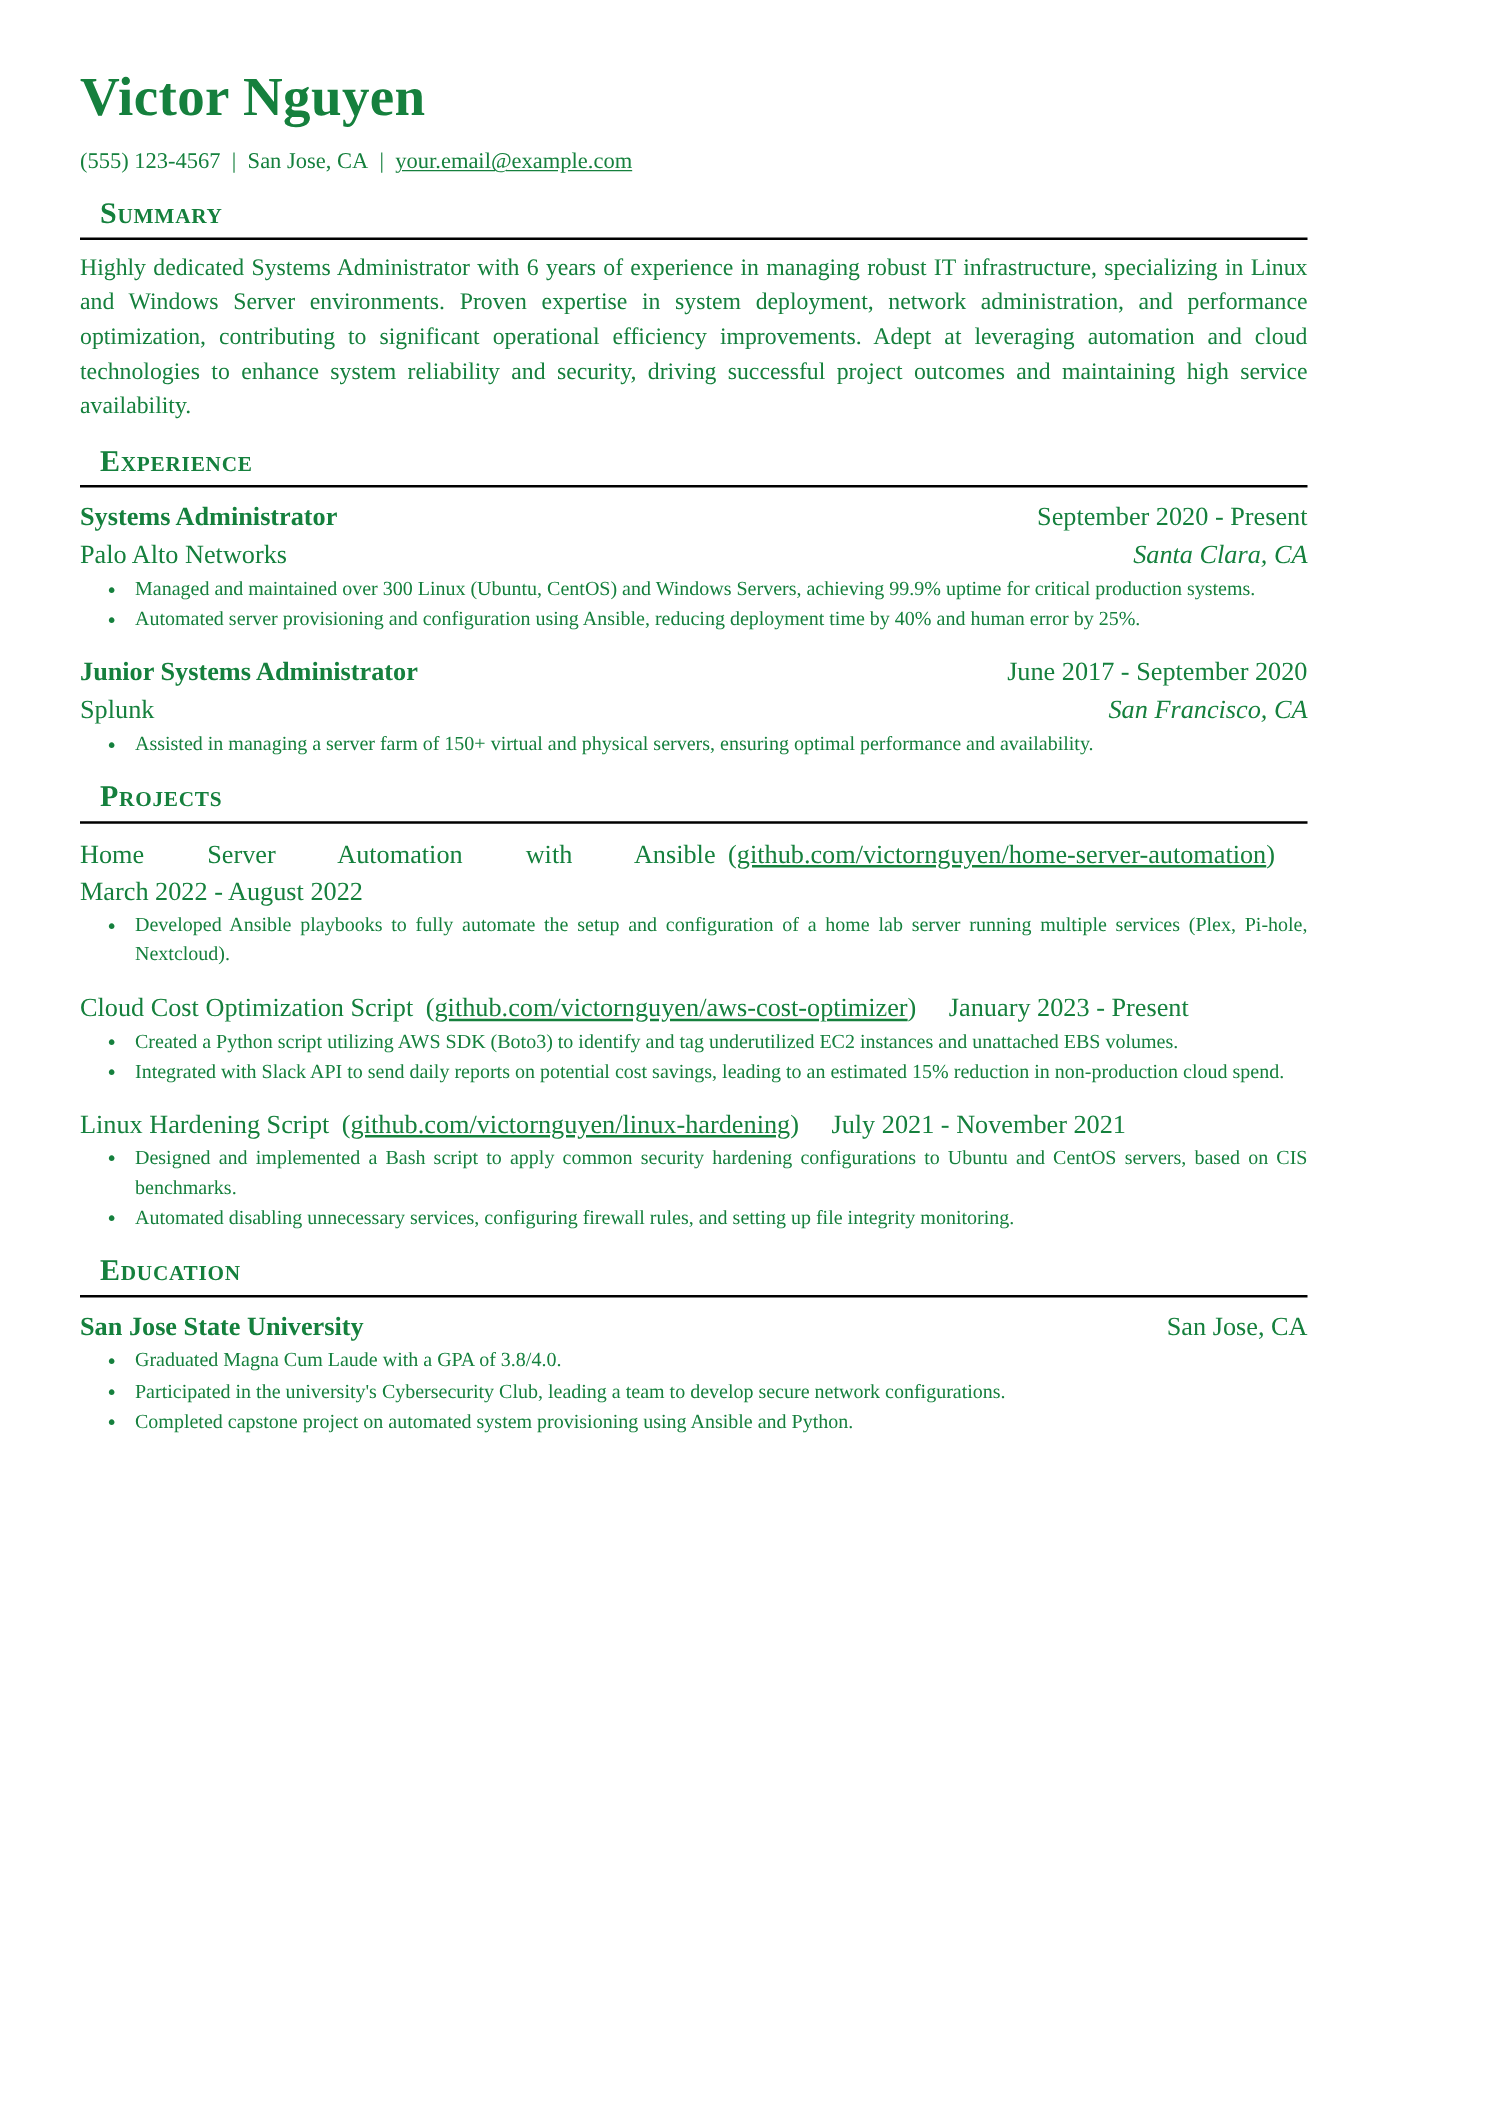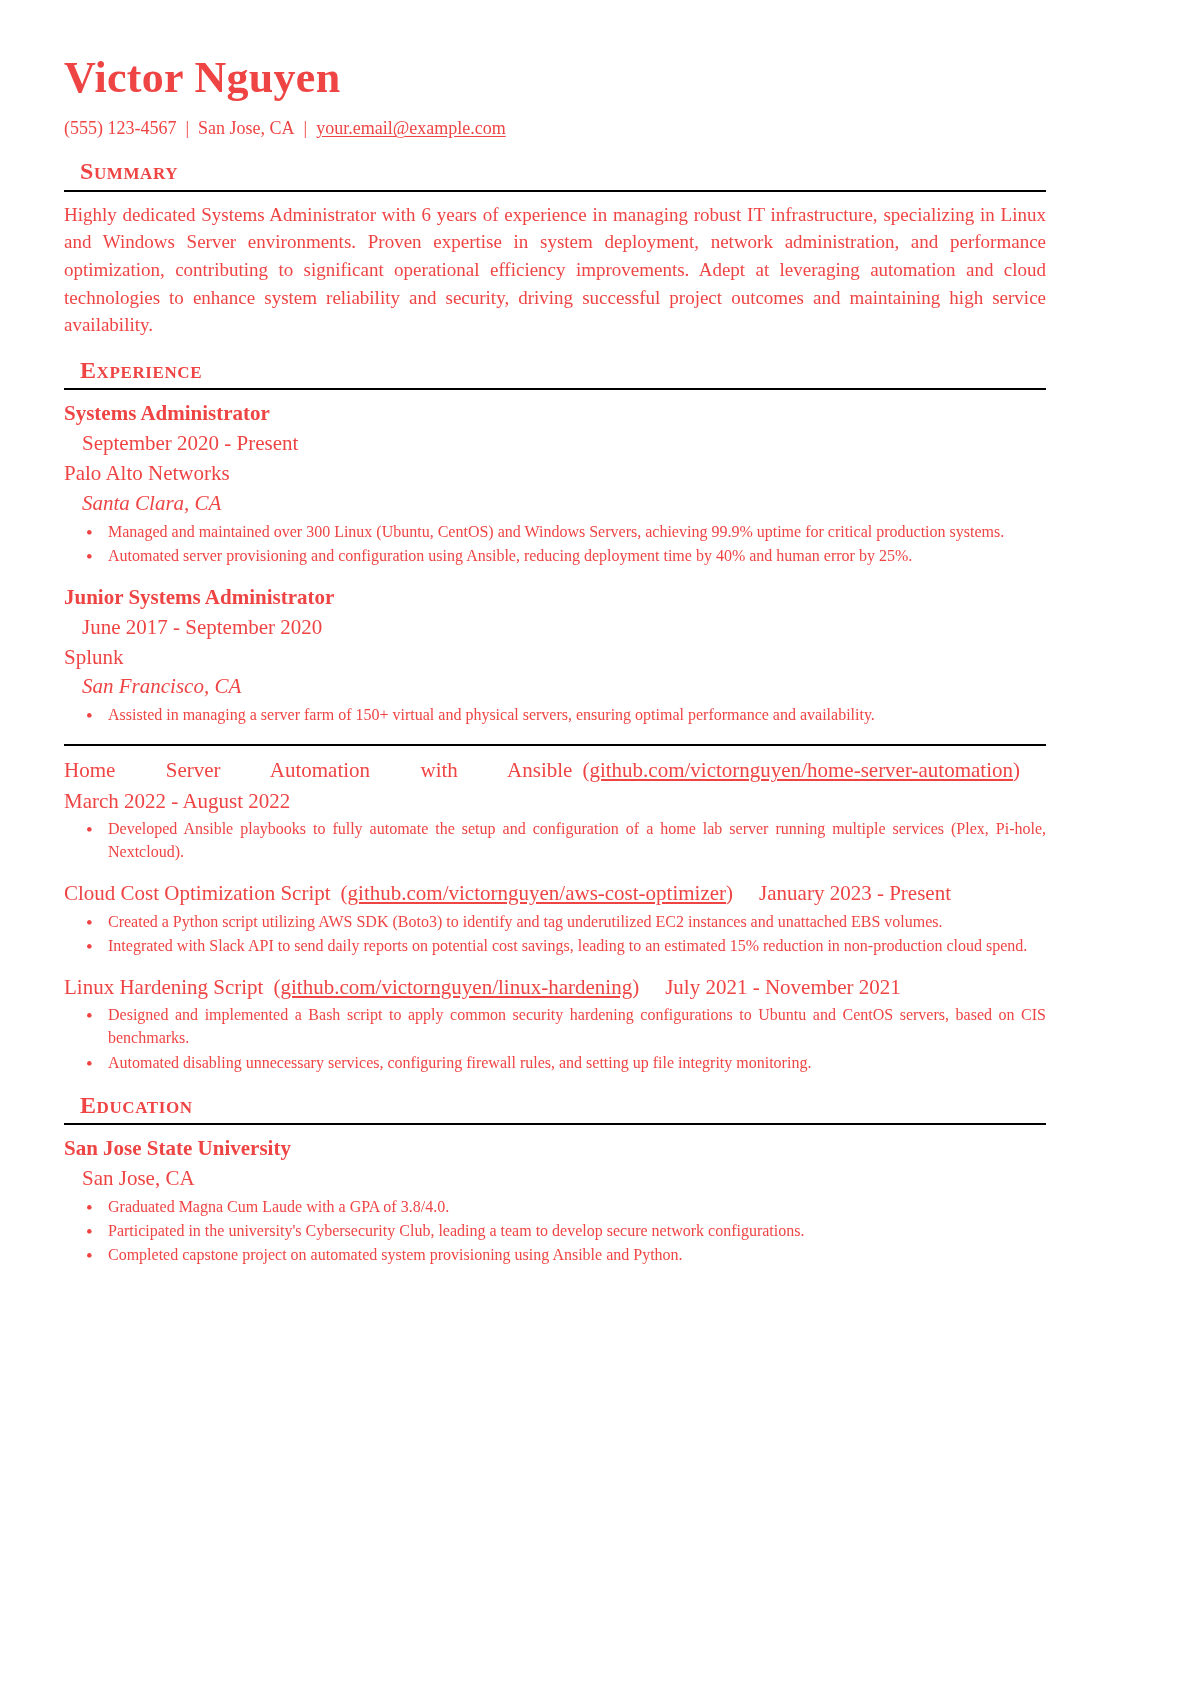--- a/index.html
+++ b/index.html
@@ -8,21 +8,21 @@
     background: #ffffff;
   }
   .page {
     width: 1190px;
     height: 1683px;
     background: #ffffff;
     position: relative;
     box-sizing: border-box;
     padding: 42px 64px 40px 64px;
     font-family: "Liberation Serif", "DejaVu Serif", serif;
-    color: #ef4444;
+    color: #15803d;
     overflow: hidden;
   }
   .sheet { width: 982px; }
 
   
   .name {
     font-size: 44px;
     font-weight: bold;
     letter-spacing: 0.3px;
     line-height: 1.1;
@@ -67,21 +67,20 @@
 
   
   .entry { margin-top: 4px; }
   .entry + .entry { margin-top: 16px; }
   .row {
     display: flex;
     align-items: baseline;
     justify-content: space-between;
     font-size: 21px;
     line-height: 1.42;
-    flex-direction: column;
   }
   .row .left  { text-align: left; }
   .row .right { text-align: left; white-space: nowrap; padding-left: 18px; }
   .b  { font-weight: bold; }
   .it { font-style: italic; }
 
   
   ul.bul {
     margin: 1px 0 0 0;
     padding: 0 0 0 44px;
@@ -174,20 +173,21 @@
           </div>
           <ul class="bul">
             <li>Assisted in managing a server farm of 150+ virtual and physical servers, ensuring optimal performance and availability.</li>
           </ul>
         </div>
 
       </div>
     </div>
 
     <div class="section">
+      <div class="sec-title">Projects</div>
       <div class="rule"></div>
       <div class="sec-body">
 
         <div class="proj">
           <div class="proj-head">
             <span class="ptitle">Home Server Automation with Ansible</span><span class="gap-s"></span>(<span class="plink">github.com/victornguyen/home-server-automation</span>)<span class="gap-m"></span><span class="pdate">March 2022 - August 2022</span>
           </div>
           <ul class="bul">
             <li>Developed Ansible playbooks to fully automate the setup and configuration of a home lab server running multiple services (Plex, Pi-hole, Nextcloud).</li>
           </ul>

